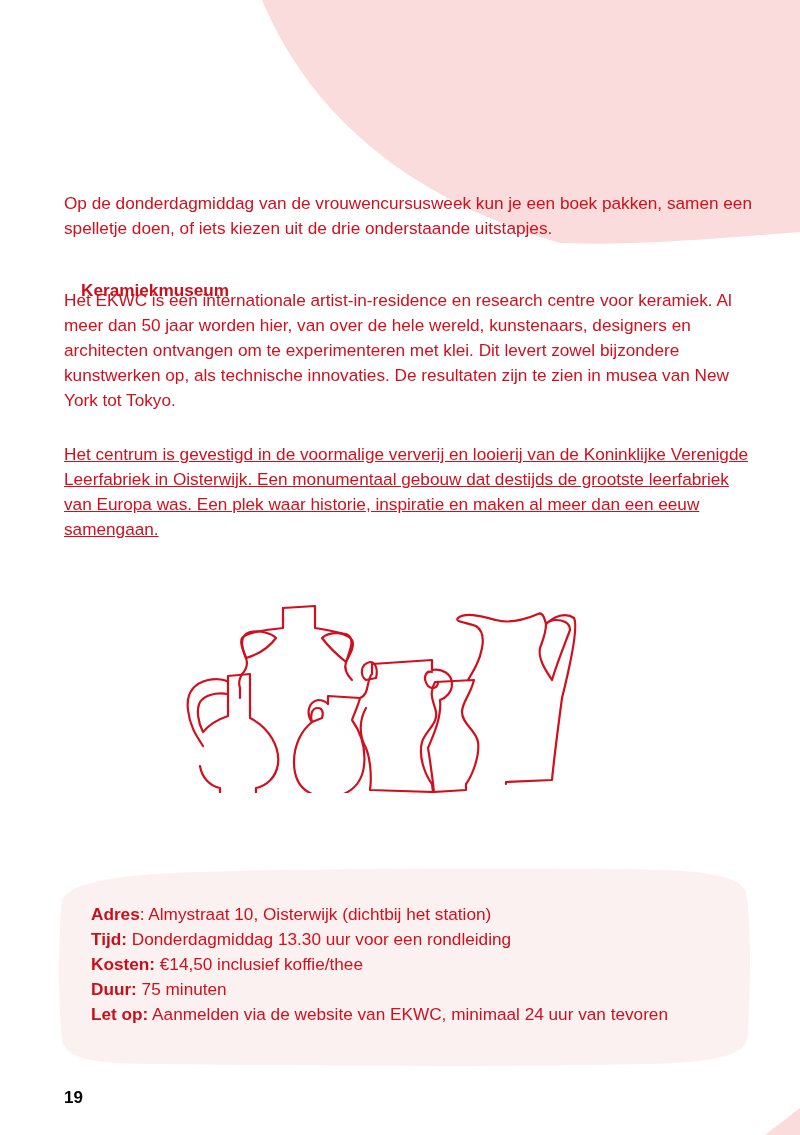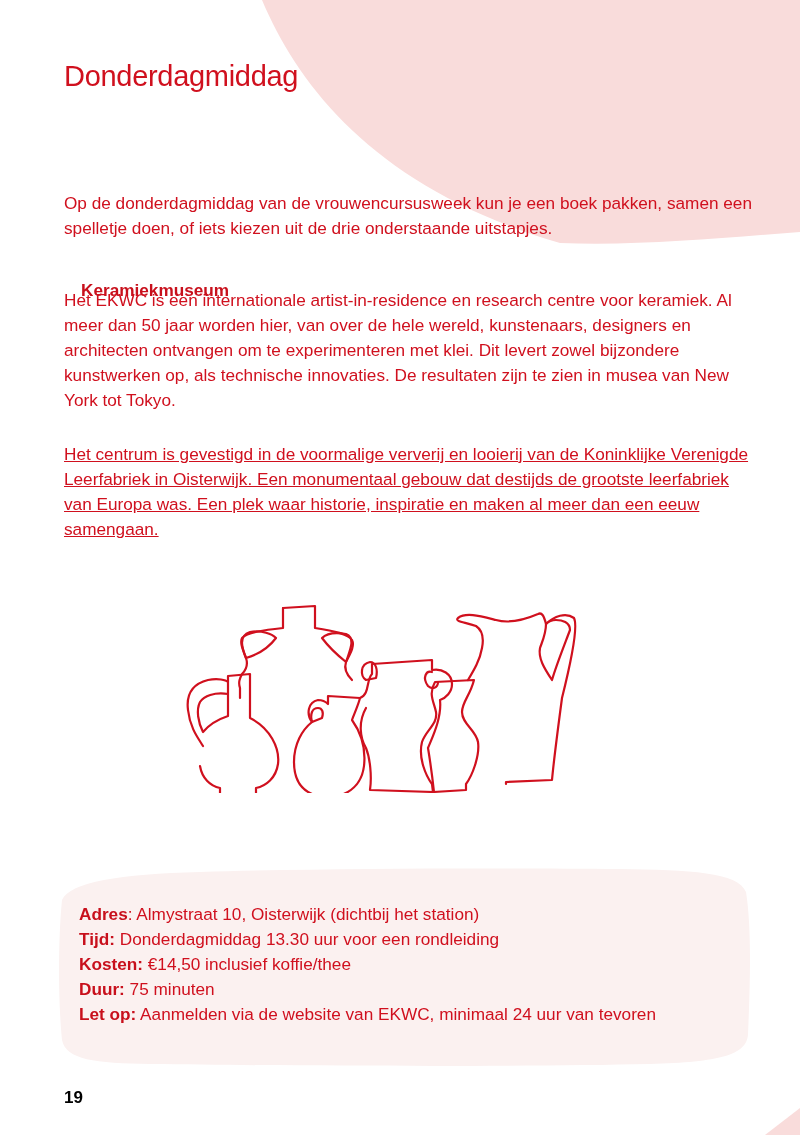--- a/index.html
+++ b/index.html
@@ -29,21 +29,21 @@
     .intro { top:191px; }
     .section-heading {
       position:absolute; left:64px; top:263px;
       font-size:17.2px; font-weight:700; margin:17px; color:#c8101c;
     }
     .p1 { top:288px; }
     .p2 { top:442px;text-decoration:underline; }
 
     .illustration { position:absolute; left:170px; top:598px; width:410px; height:195px; }
     .info-list {
-      position:absolute; left:79px; top:902px; margin:0; padding:0; list-style:none;
+      position:absolute; left:91px; top:902px; margin:0; padding:0; list-style:none;
       font-size:17.2px; line-height:25px; color:#d0101e;
     }
     .info-list li { white-space:nowrap; }
     .info-list .lbl { font-weight:700; color:#c8101c; }
 
     .page-number {
       position:absolute; left:64px; top:1088px;
       font-size:17px; font-weight:700; color:#000000;
     }
   </style>
@@ -51,21 +51,20 @@
 <body>
 
 <svg class="bg-shape" viewBox="0 0 800 1135" xmlns="http://www.w3.org/2000/svg">
   <path d="M262,0 C300,90 380,190 560,243 C640,246 720,238 800,232 L800,0 Z" fill="#f9dcdb"></path>
   <path d="M765,1135 L800,1108 L800,1135 Z" fill="#f9dcdb"></path>
   <path d="M62,900 C70,882 120,874 200,872 C330,868 500,868 620,869 C690,870 738,872 746,892 C752,930 750,985 748,1035 C746,1055 720,1062 650,1064 C520,1067 300,1066 150,1064 C95,1063 66,1060 62,1040 C58,1000 58,940 62,900 Z" fill="#fbf1f0"></path>
 </svg>
 
 <div class="content">
 
-  <h2 class="subtitle">Donderdagmiddag</h2>
 
   <p class="intro">Op de donderdagmiddag van de vrouwencursusweek kun je een boek pakken, samen een spelletje doen, of iets kiezen uit de drie onderstaande uitstapjes.</p>
 
   <h3 class="section-heading">Keramiekmuseum</h3>
   <p class="para p1">Het EKWC is een internationale artist-in-residence en research centre voor keramiek. Al meer dan 50 jaar worden hier, van over de hele wereld, kunstenaars, designers en architecten ontvangen om te experimenteren met klei. Dit levert zowel bijzondere kunstwerken op, als technische innovaties. De resultaten zijn te zien in musea van New York tot Tokyo.</p>
   <p class="para p2">Het centrum is gevestigd in de voormalige ververij en looierij van de Koninklijke Verenigde Leerfabriek in Oisterwijk. Een monumentaal gebouw dat destijds de grootste leerfabriek van Europa was. Een plek waar historie, inspiratie en maken al meer dan een eeuw samengaan.</p>
 
   <svg class="illustration" viewBox="0 0 410 195" xmlns="http://www.w3.org/2000/svg" fill="none" stroke="#d0101e" stroke-width="2.2" stroke-linejoin="round" stroke-linecap="round">
 
     <path d="M113,10 L113,30 C95,32 78,34 72,40 C70,44 72,50 76,60 C78,66 76,72 72,76 C70,80 68,84 70,90 L70,100"></path>

